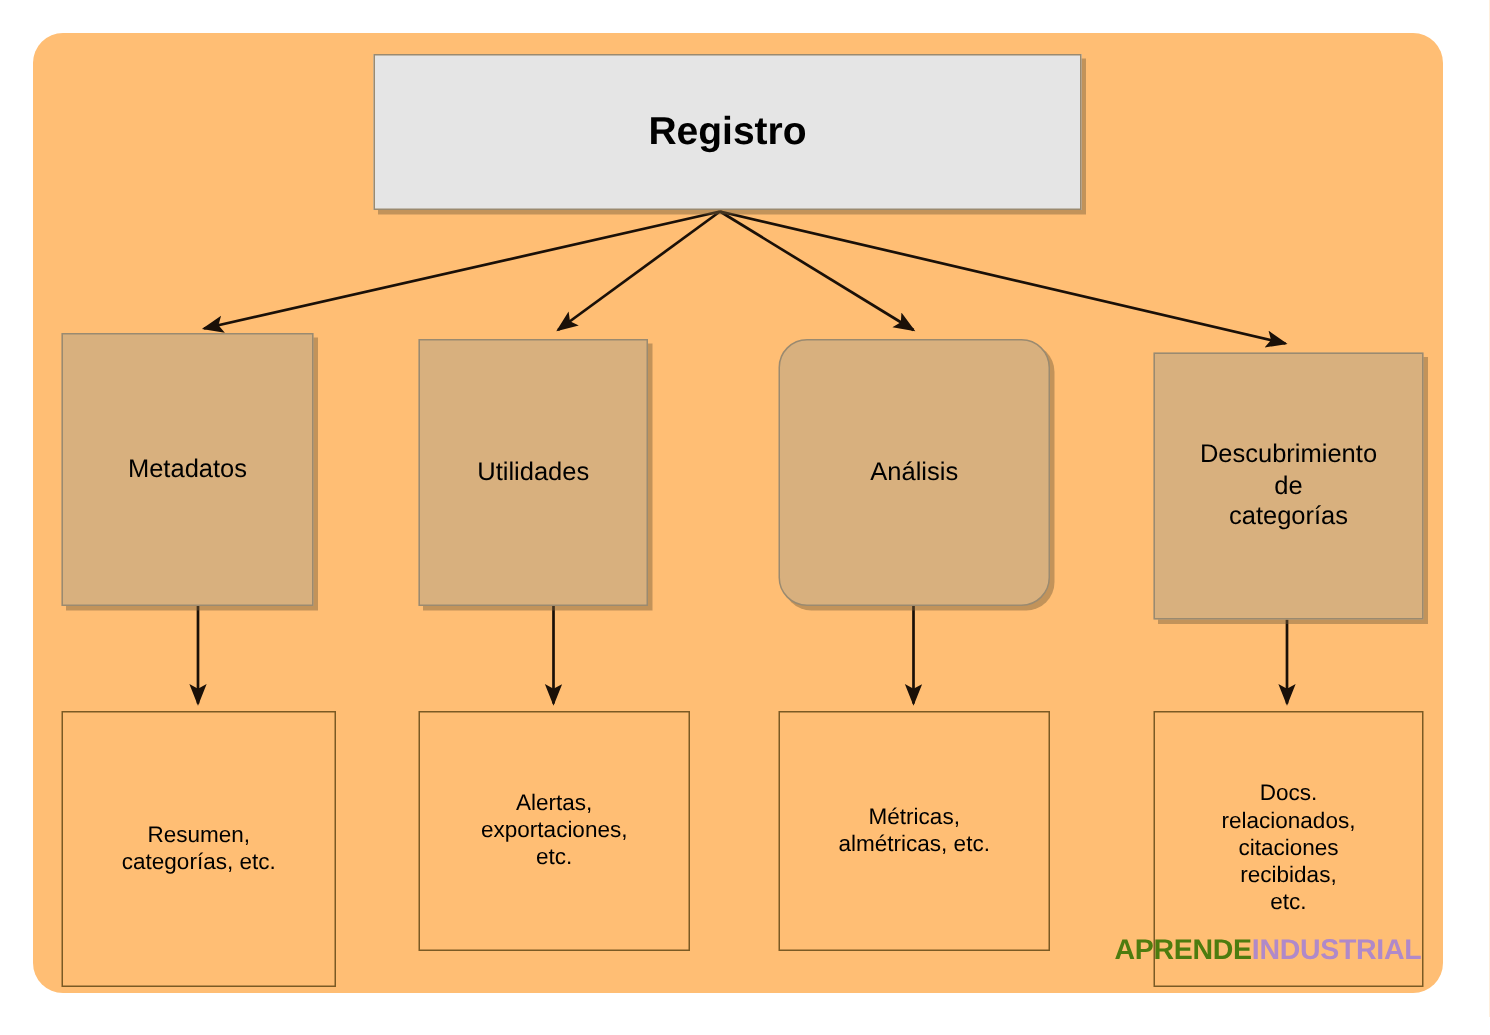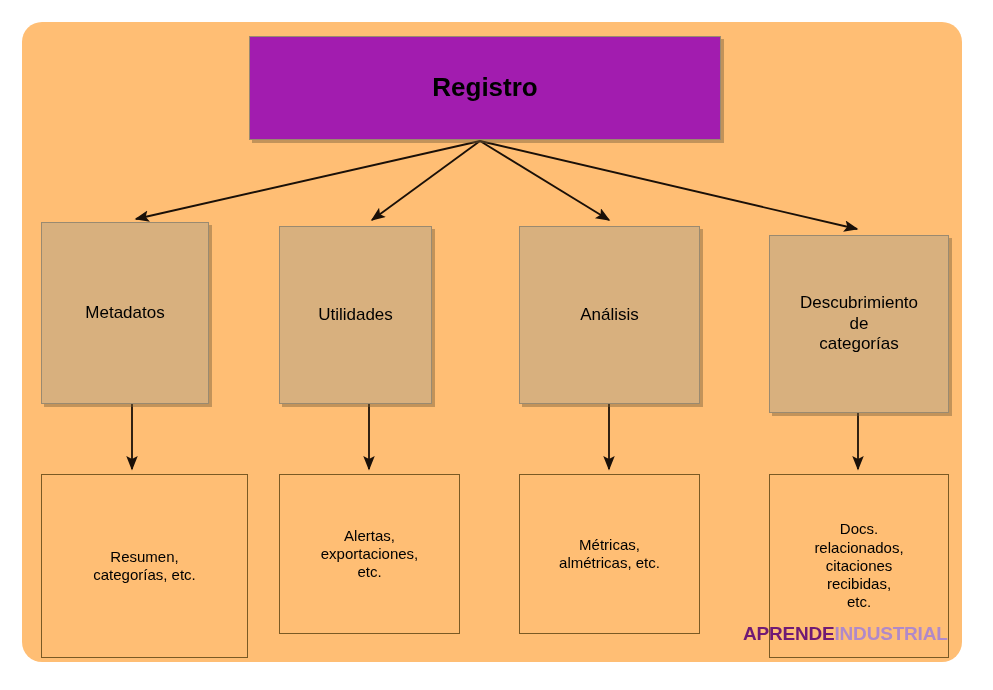--- a/index.html
+++ b/index.html
@@ -31,21 +31,21 @@
     display: flex;
     align-items: center;
     justify-content: center;
     text-align: center;
     color: #000000;
     line-height: 1.22;
   }
 
   
   .node.root {
-    background: #a21caf;
+    background: #e5e5e5;
     border: 1px solid #9a8a70;
     box-shadow: 3px 3px 0 rgba(120, 95, 60, 0.45);
     font-size: 26px;
     font-weight: bold;
   }
 
   
   .node.mid {
     background: #d8b07e;
     border: 1px solid #9a8a70;
@@ -82,21 +82,21 @@
   #watermark {
     position: absolute;
     left: 743px;
     top: 623px;
     font-size: 19px;
     font-weight: bold;
     letter-spacing: -0.2px;
     white-space: nowrap;
     font-family: "Liberation Sans", sans-serif;
   }
-  #watermark .wm-a { color: #701a75; }
+  #watermark .wm-a { color: #4d7c0f; }
   #watermark .wm-b { color: #b089c9; margin-top: 29px; }
 </style>
 </head>
 <body>
 
 <div id="canvas"></div>
 
 <svg id="connectors" viewBox="0 0 993 690" xmlns="http://www.w3.org/2000/svg">
   <defs>
     <marker id="arrowhead" markerWidth="9" markerHeight="9" refX="7.2" refY="3.2" orient="auto" markerUnits="strokeWidth">
@@ -120,31 +120,31 @@
 </div>
 
 <div class="node mid" style="left:41px; top:222px; width:168px; height:182px;">
   <span class="label">Metadatos</span>
 </div>
 
 <div class="node mid" style="left:279px; top:226px; width:153px; height:178px;">
   <span class="label">Utilidades</span>
 </div>
 
-<div class="node mid" style="left:519px; top:226px; width:181px; height:178px;">
+<div class="node mid" style="left:519px; top:226px; width:181px; height:178px;border-radius:19px;">
   <span class="label">Análisis</span>
 </div>
 
 <div class="node mid" style="left:769px; top:235px; width:180px; height:178px;">
   <span class="label">Descubrimiento
 de
 categorías</span>
 </div>
 
-<div class="node leaf" style="left:41px; top:474px; width:207px; height:184px;">
+<div class="node leaf" style="left:41px; top:474px; width:183px; height:184px;">
   <span class="label">Resumen,
 categorías, etc.</span>
 </div>
 
 <div class="node leaf" style="left:279px; top:474px; width:181px; height:160px;">
   <span class="label">Alertas,
 exportaciones,
 etc.</span>
 </div>
 

